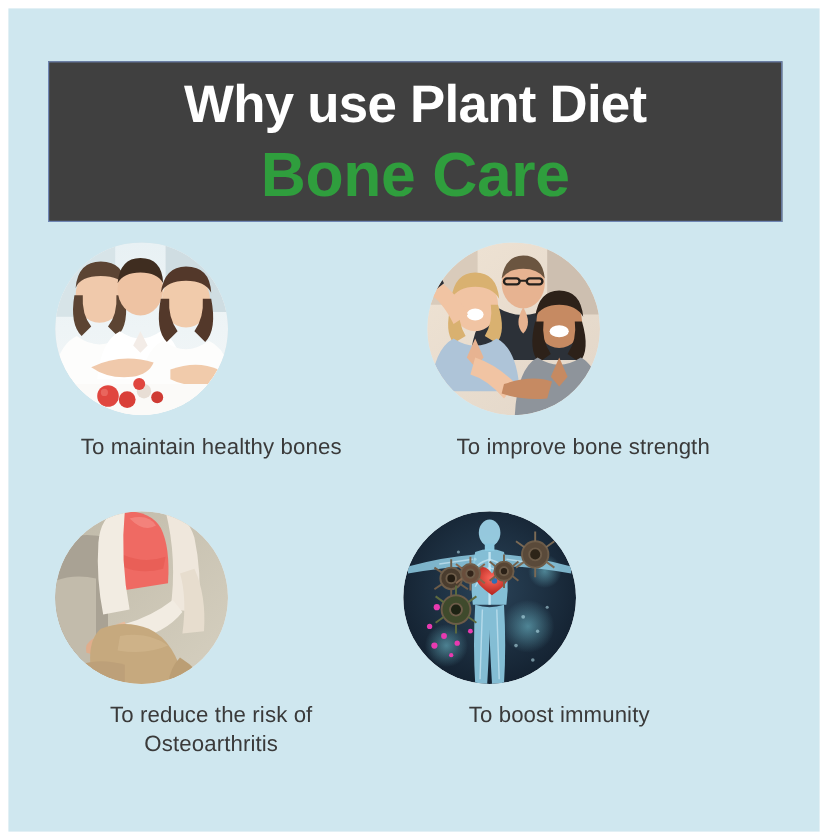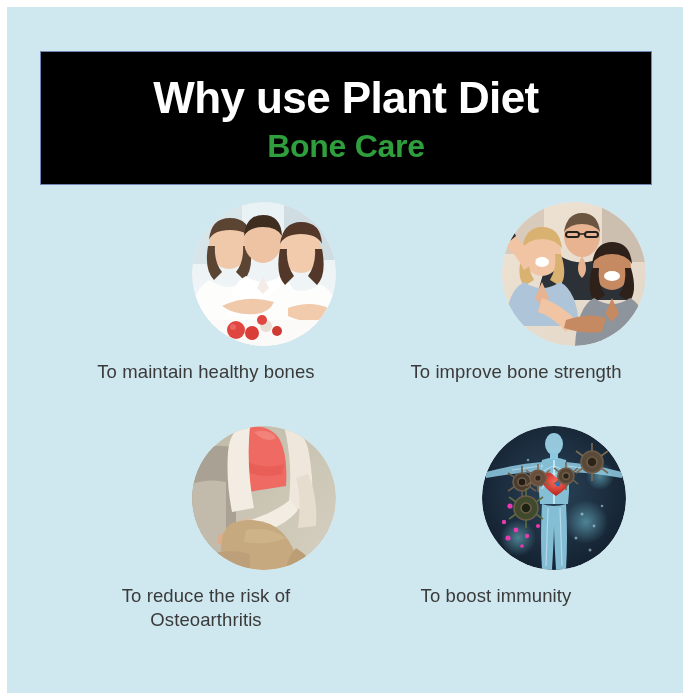--- a/index.html
+++ b/index.html
@@ -31,21 +31,21 @@
     overflow: hidden;
   }
 
   
   .banner {
     position: absolute;
     left: 33px;
     top: 44px;
     width: 612px;
     height: 134px;
-    background: #000000;
+    background: #404040;
     border: 1px solid #6f86b4;
     box-sizing: border-box;
     display: flex;
     flex-direction: column;
     align-items: center;
     justify-content: center;
     padding-top: 2px;
   }
   .banner-line1 {
     font-family: "Liberation Sans", "DejaVu Sans", sans-serif;
@@ -53,21 +53,21 @@
     font-size: 44px;
     line-height: 1.0;
     letter-spacing: -0.6px;
     color: #ffffff;
     text-align: center;
     white-space: nowrap;
   }
   .banner-line2 {
     font-family: "Liberation Sans", "DejaVu Sans", sans-serif;
     font-weight: bold;
-    font-size: 32px;
+    font-size: 52px;
     line-height: 1.0;
     letter-spacing: -0.3px;
     color: #2f9e3d;
     text-align: center;
     margin-top: 10px;
     white-space: nowrap;
   }
 
   
   .grid {
@@ -75,21 +75,21 @@
     left: 33px;
     top: 193px;
     width: 612px;
     height: 460px;
   }
   .card {
     position: absolute;
     width: 290px;
     display: flex;
     flex-direction: column;
-    align-items: flex-end;
+    align-items: flex-start;
   }
   .card.pos-tl { left: 6px;   top: 2px; }
   .card.pos-tr { left: 316px; top: 2px; }
   .card.pos-bl { left: 6px;   top: 226px; }
   .card.pos-br { left: 296px; top: 226px; }
 
   .photo {
     width: 144px;
     height: 144px;
     border-radius: 50%;

